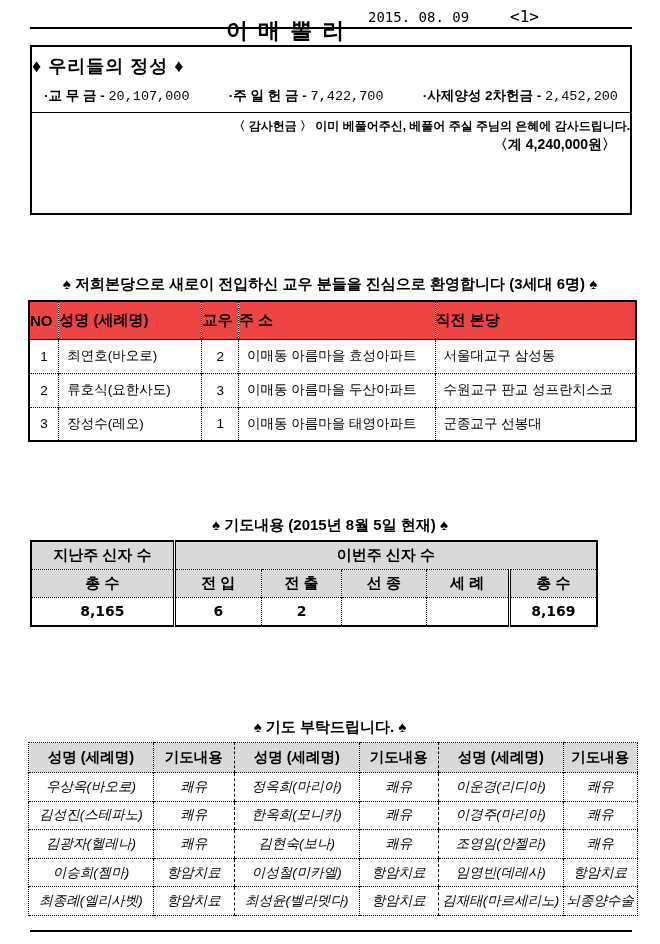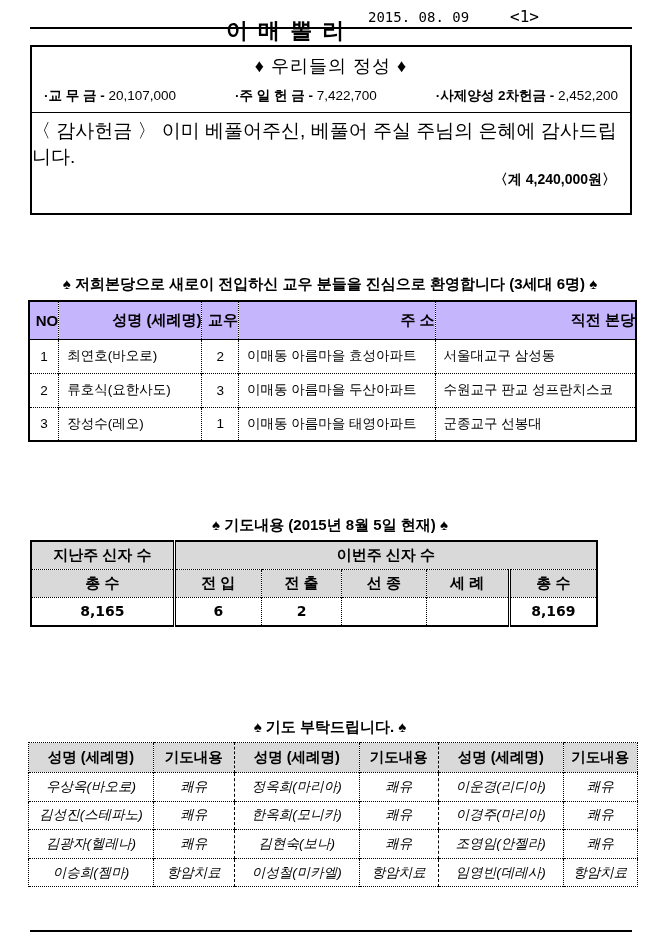--- a/index.html
+++ b/index.html
@@ -15,44 +15,44 @@
   
   .masthead-title { left:226px; top:16px; font-size:22px; font-weight:bold; letter-spacing:2px; }
   .masthead-date  { left:368px; top:9px; font-size:14px; font-family:"DejaVu Sans Mono", monospace; }
   .masthead-page  { left:510px; top:7px; font-size:16px; font-family:"DejaVu Sans Mono", monospace; }
   .rule { left:30px; width:602px; border-top:2px solid #000; }
   .top-rule { top:27px; }
   .bottom-rule { top:930px; }
 
   
   .offering-box { left:30px; top:45px; width:602px; height:170px; border:2px solid #000; }
-  .box-title { text-align:center; margin-top:7px; font-size:18px; font-weight:normal; letter-spacing:1px; }
+  .box-title { margin-top:7px; font-size:18px; font-weight:bold; letter-spacing:1px; }
   .money-row { display:flex; justify-content:space-between; padding:0 12px; margin-top:9px; font-size:13.5px; }
   .money-item .lbl { font-weight:bold; }
-  .money-item .val { font-family:Liberation Sans, sans-serif; }
+  .money-item .val { font-family:Liberation Mono, monospace; }
   .box-sep { border-top:1px solid #000; margin-top:7px; }
-  .thanks-heading { text-align:left; font-weight:normal; font-size:19px; margin-top:5px; }
+  .thanks-heading { text-align:right; font-weight:bold; font-size:12px; margin-top:5px; }
   .thanks-lines { padding:2px 12px 0 12px; font-size:13px; line-height:1.55; }
   .thanks-total { text-align:right; font-weight:bold; font-size:14px; padding-right:14px; margin-top:1px; }
 
   
   .section-title { width:660px; text-align:center; font-weight:bold; font-size:15px; }
   .welcome-title { top:275px; }
   .status-title  { top:516px; }
   .prayer-title  { top:718px; }
 
   
   table { border-collapse:collapse; table-layout:fixed; }
   th, td { overflow:hidden; white-space:nowrap; }
 
   
   .welcome-table { left:28px; top:300px; width:609px; }
   .welcome-table th {
-    background:#c4b5fd; height:38px; font-size:15px; font-weight:bold;
-    border-left:1px dotted #000; border-bottom:1px solid #000; text-align:right;
+    background:#ef4444; height:38px; font-size:15px; font-weight:bold;
+    border-left:1px dotted #000; border-bottom:1px solid #000; text-align:left;
   }
   .welcome-table td {
     height:34px; font-size:13.5px;
     border-left:1px dotted #000; border-top:1px dotted #000;
   }
   .welcome-table { border:2px solid #000; }
   .welcome-table .c { text-align:center; }
   .welcome-table .l { text-align:left; padding-left:8px; }
 
   
@@ -220,18 +220,26 @@
       <td>쾌유</td>
     </tr>
     <tr>
       <td>이승희(젬마)</td>
       <td>항암치료</td>
       <td class="grp">이성철(미카엘)</td>
       <td>항암치료</td>
       <td class="grp">임영빈(데레사)</td>
       <td>항암치료</td>
     </tr>
+    <tr>
+      <td>최종례(엘리사벳)</td>
+      <td>항암치료</td>
+      <td class="grp">최성윤(벨라뎃다)</td>
+      <td>항암치료</td>
+      <td class="grp">김재태(마르세리노)</td>
+      <td>뇌종양수술</td>
+    </tr>
   </tbody>
     </table>
 
   <div class="abs rule bottom-rule"></div>
 
 </div>
 
 </body></html>

